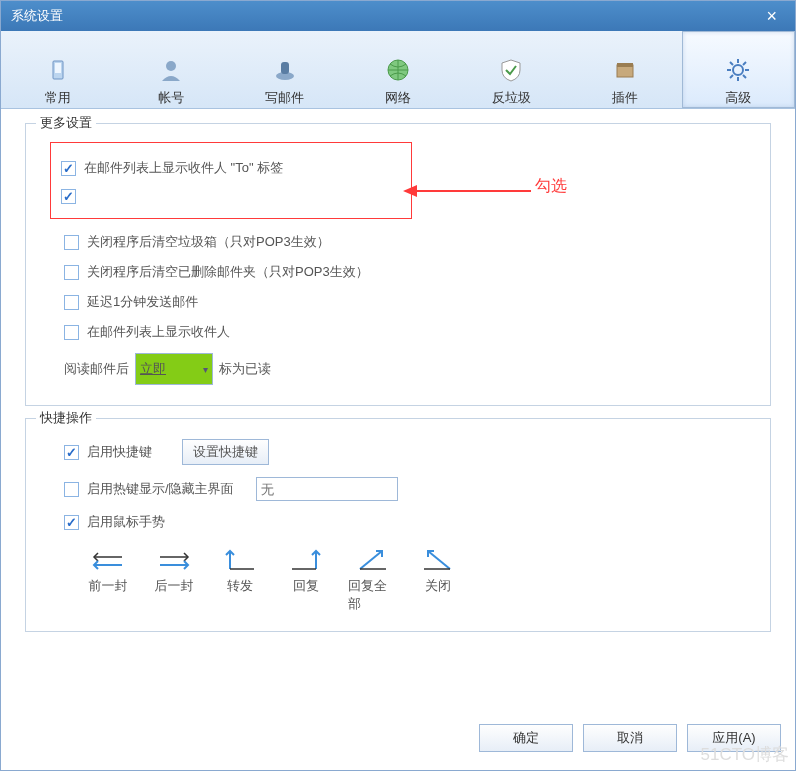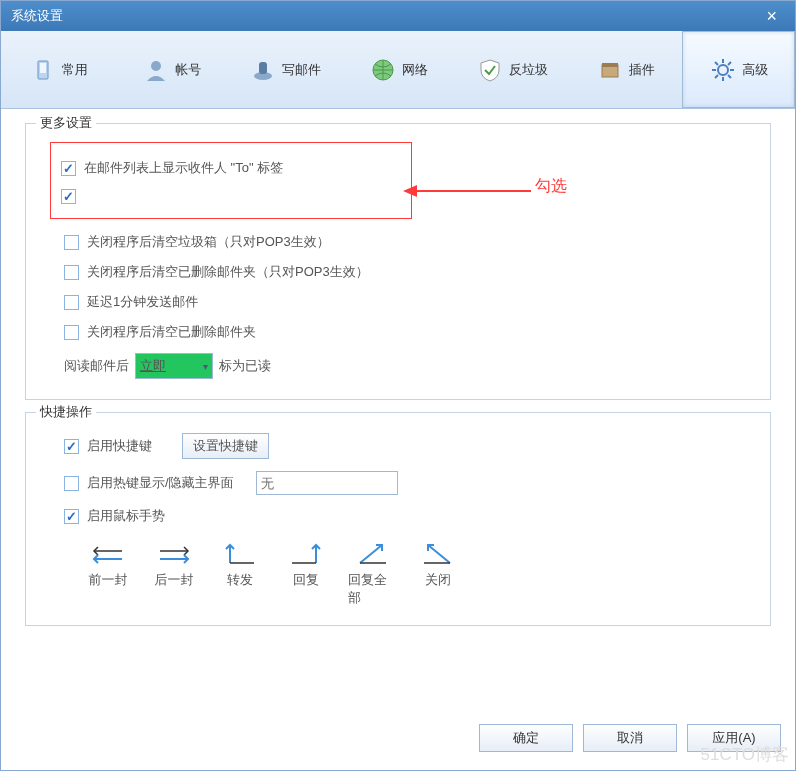--- a/index.html
+++ b/index.html
@@ -2,33 +2,33 @@
 <html><head>
 <meta charset="utf-8">
 <style>
 * { box-sizing: border-box; margin: 0; padding: 0; }
 body { font-family: "Microsoft YaHei", Arial, sans-serif; font-size: 13px; color: #333; background: #fff; }
 .window { width: 796px; height: 771px; border: 1px solid #8aa9d0; background: #fff; position: relative; }
 .titlebar { height: 30px; background: linear-gradient(#4d8ecb, #3c78b7); color: #fff; display: flex; align-items: center; padding: 0 10px; position: relative; }
 .titlebar-text { flex: 1; }
 .close-btn { font-size: 18px; cursor: pointer; padding: 2px 8px; }
 .toolbar { height: 78px; background: linear-gradient(#eaf2fb, #d6e6f7); border-bottom: 1px solid #a9c3e0; display: flex; }
-.tabbtn { flex: 1; display: flex; flex-direction: row; align-items: center; justify-content: center; gap: 4px; cursor: pointer; border: 1px solid transparent; }
+.tabbtn { flex: 1; display: flex; flex-direction: column; align-items: center; justify-content: flex-end; gap: 4px; cursor: pointer; border: 1px solid transparent; }
 .tabbtn.active { background: linear-gradient(#f6faff, #dbeafc); border: 1px solid #a0b9d6; box-shadow: inset 0 0 4px rgba(140,170,210,.4); }
 .tabbtn .ticon { width: 30px; height: 30px; display: flex; align-items: center; justify-content: center; }
 .content { padding: 14px 24px; color: #555; }
 .fieldset { border: 1px solid #c5d3e3; margin-bottom: 12px; padding: 14px 0 14px 0; position: relative; }
 .fieldset-legend { position: absolute; top: -10px; left: 10px; background: #fff; padding: 0 4px; color: #333; }
 .highlight-box { border: 1px solid #ff3a3a; margin: 4px 24px 8px 24px; padding: 10px 10px 8px 10px; width: 362px; position: relative; }
 .optrow { display: flex; align-items: center; gap: 8px; padding: 6px 0 6px 38px; }
 .highlight-box .optrow { padding-left: 0; }
 .chk { width: 15px; height: 15px; border: 1px solid #8bb4e3; background: #fff; display: inline-flex; align-items: center; justify-content: center; cursor: pointer; flex-shrink: 0; }
 .chk.checked::after { content: "✓"; color: #2a6dc9; font-size: 13px; font-weight: bold; line-height: 1; }
 .readrow { padding: 6px 0 6px 38px; display: flex; align-items: center; gap: 6px; }
-.combo { display: inline-flex; align-items: center; border: 1px solid #9eb8d8; background: #22c55e; height: 26px; width: 78px; padding: 0 4px; justify-content: space-between; cursor: pointer; }
+.combo { display: inline-flex; align-items: center; border: 1px solid #9eb8d8; background: #84cc16; height: 32px; width: 78px; padding: 0 4px; justify-content: space-between; cursor: pointer; }
 .combo .caret { font-size: 10px; color: #557; }
 .btn { height: 26px; padding: 0 10px; border: 1px solid #9eb8d8; background: linear-gradient(#fefefe,#e7eef7); cursor: pointer; display: inline-flex; align-items: center; }
 .txtin { height: 24px; width: 142px; border: 1px solid #9eb8d8; padding: 0 4px; background: #fff; color: #aaa; }
 .gestures { display: flex; gap: 18px; padding: 10px 0 4px 58px; }
 .gesture { display: flex; flex-direction: column; align-items: center; gap: 4px; width: 48px; }
 .gesture svg { width: 40px; height: 26px; }
 .buttonbar { position: absolute; right: 14px; bottom: 18px; display: flex; gap: 10px; }
 .mainbtn { width: 94px; height: 28px; border: 1px solid #9eb8d8; background: linear-gradient(#fefefe,#e7eef7); cursor: pointer; display: flex; align-items: center; justify-content: center; }
 .annot-text { position: absolute; color: #ff3a3a; font-size: 16px; left: 534px; top: 175px; }
 .arrow-svg { position: absolute; left: 400px; top: 176px; pointer-events: none; }
@@ -141,21 +141,21 @@
       <div class="optrow">
         <span class="chk"></span>
         <span>关闭程序后清空已删除邮件夹（只对POP3生效）</span>
       </div>
       <div class="optrow">
         <span class="chk"></span>
         <span>延迟1分钟发送邮件</span>
       </div>
       <div class="optrow">
         <span class="chk"></span>
-        <span>关闭程序后清空已删除邮件夹</span>
+        <span>在邮件列表上显示收件人</span>
       </div>
       <div class="readrow">
         <span>阅读邮件后</span>
         <span class="combo">
           <span style="text-decoration: underline">立即</span>
           <span class="caret">▾</span>
         </span>
         <span>标为已读</span>
       </div>
     </div>

